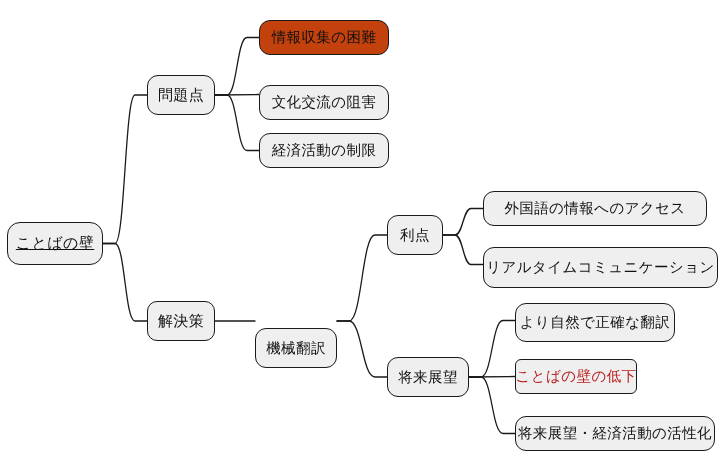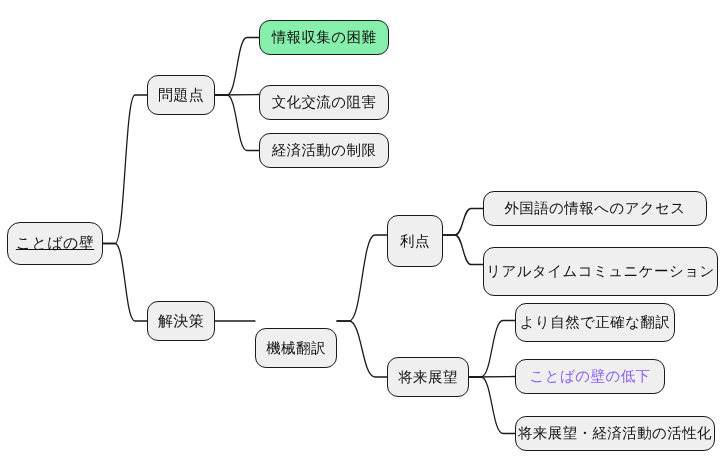--- a/index.html
+++ b/index.html
@@ -48,50 +48,50 @@
       <path d="M 469 377 L 515 376.5" fill="none" stroke="#1a1a1a" stroke-width="1.3" stroke-linecap="round"></path>
       <path d="M 469 377 L 481 377 C 492 377, 492 433.5, 503 433.5 L 515 433.5" fill="none" stroke="#1a1a1a" stroke-width="1.3" stroke-linecap="round"></path>
     </svg>
   <div id="nodes">
       <div class="node lvl0" style="left: 7px; top: 222px; width: 96px; height: 43px; background: rgb(239, 239, 239); border-color: rgb(26, 26, 26); color: rgb(17, 17, 17);">
         <span>ことばの壁</span>
       </div>
       <div class="node lvl1" style="left: 147px; top: 75px; width: 68px; height: 40px; background: rgb(239, 239, 239); border-color: rgb(26, 26, 26); color: rgb(17, 17, 17);">
         <span>問題点</span>
       </div>
-      <div class="node lvl2 leaf" style="left: 259px; top: 20px; width: 130px; height: 35px; background: #86efac; border-color: rgb(26, 26, 26); color: rgb(17, 17, 17);">
+      <div class="node lvl2 leaf" style="left: 259px; top: 20px; width: 130px; height: 35px; background: #c2410c; border-color: rgb(26, 26, 26); color: rgb(17, 17, 17);">
         <span>情報収集の困難</span>
       </div>
       <div class="node lvl2 leaf" style="left: 259px; top: 85px; width: 130px; height: 35px; background: rgb(239, 239, 239); border-color: rgb(26, 26, 26); color: rgb(17, 17, 17);">
         <span>文化交流の阻害</span>
       </div>
       <div class="node lvl2 leaf" style="left: 259px; top: 133px; width: 130px; height: 35px; background: rgb(239, 239, 239); border-color: rgb(26, 26, 26); color: rgb(17, 17, 17);">
         <span>経済活動の制限</span>
       </div>
-      <div class="node lvl1" style="left: 147px; top: 301px; width: 68px; height: 40px; background: rgb(239, 239, 239); border-color: rgb(26, 26, 26); color: rgb(17, 17, 17);">
+      <div class="node lvl1" style="left: 147px; top: 301px; width: 68px; height: 40px; background: rgb(239, 239, 239); border-color: rgb(26, 26, 26); color: rgb(17, 17, 17); border-radius: 10px;">
         <span>解決策</span>
       </div>
       <div class="node lvl2 leaf" style="left: 255px; top: 301px; width: 82px; height: 40px; background: rgb(239, 239, 239); border-color: rgb(26, 26, 26); color: rgb(17, 17, 17); margin-top: 27px;">
         <span>機械翻訳</span>
       </div>
-      <div class="node lvl2 leaf" style="left: 387px; top: 215px; width: 56px; height: 52px; background: rgb(239, 239, 239); border-color: rgb(26, 26, 26); color: rgb(17, 17, 17); font-family: Liberation Serif, serif;">
+      <div class="node lvl2 leaf" style="left: 387px; top: 215px; width: 56px; height: 40px; background: rgb(239, 239, 239); border-color: rgb(26, 26, 26); color: rgb(17, 17, 17); font-family: Liberation Serif, serif;">
         <span>利点</span>
       </div>
       <div class="node lvl2 leaf" style="left: 483px; top: 191px; width: 224px; height: 35px; background: rgb(239, 239, 239); border-color: rgb(26, 26, 26); color: rgb(17, 17, 17);">
         <span>外国語の情報へのアクセス</span>
       </div>
-      <div class="node lvl2 leaf" style="left: 483px; top: 247px; width: 235px; height: 49px; background: rgb(239, 239, 239); border-color: rgb(26, 26, 26); color: rgb(17, 17, 17);">
+      <div class="node lvl2 leaf" style="left: 483px; top: 247px; width: 235px; height: 41px; background: rgb(239, 239, 239); border-color: rgb(26, 26, 26); color: rgb(17, 17, 17);">
         <span>リアルタイムコミュニケーション</span>
       </div>
       <div class="node lvl2 leaf" style="left: 387px; top: 357px; width: 82px; height: 40px; background: rgb(239, 239, 239); border-color: rgb(26, 26, 26); color: rgb(17, 17, 17);">
         <span>将来展望</span>
       </div>
       <div class="node lvl2 leaf" style="left: 515px; top: 303px; width: 160px; height: 39px; background: rgb(239, 239, 239); border-color: rgb(26, 26, 26); color: rgb(17, 17, 17);">
         <span>より自然で正確な翻訳</span>
       </div>
-      <div class="node lvl2 leaf" style="left: 515px; top: 359px; width: 150px; height: 35px; background: rgb(239, 239, 239); border-color: rgb(26, 26, 26); color: #8b5cf6;">
+      <div class="node lvl2 leaf" style="left: 515px; top: 359px; width: 122px; height: 35px; background: rgb(239, 239, 239); border-color: rgb(26, 26, 26); color: #b91c1c; border-radius: 6px;">
         <span>ことばの壁の低下</span>
       </div>
       <div class="node lvl2 leaf" style="left: 515px; top: 416px; width: 200px; height: 35px; background: rgb(239, 239, 239); border-color: rgb(26, 26, 26); color: rgb(17, 17, 17);">
         <span>将来展望・経済活動の活性化</span>
       </div>
     </div>
 </div>
 
 </body></html>

